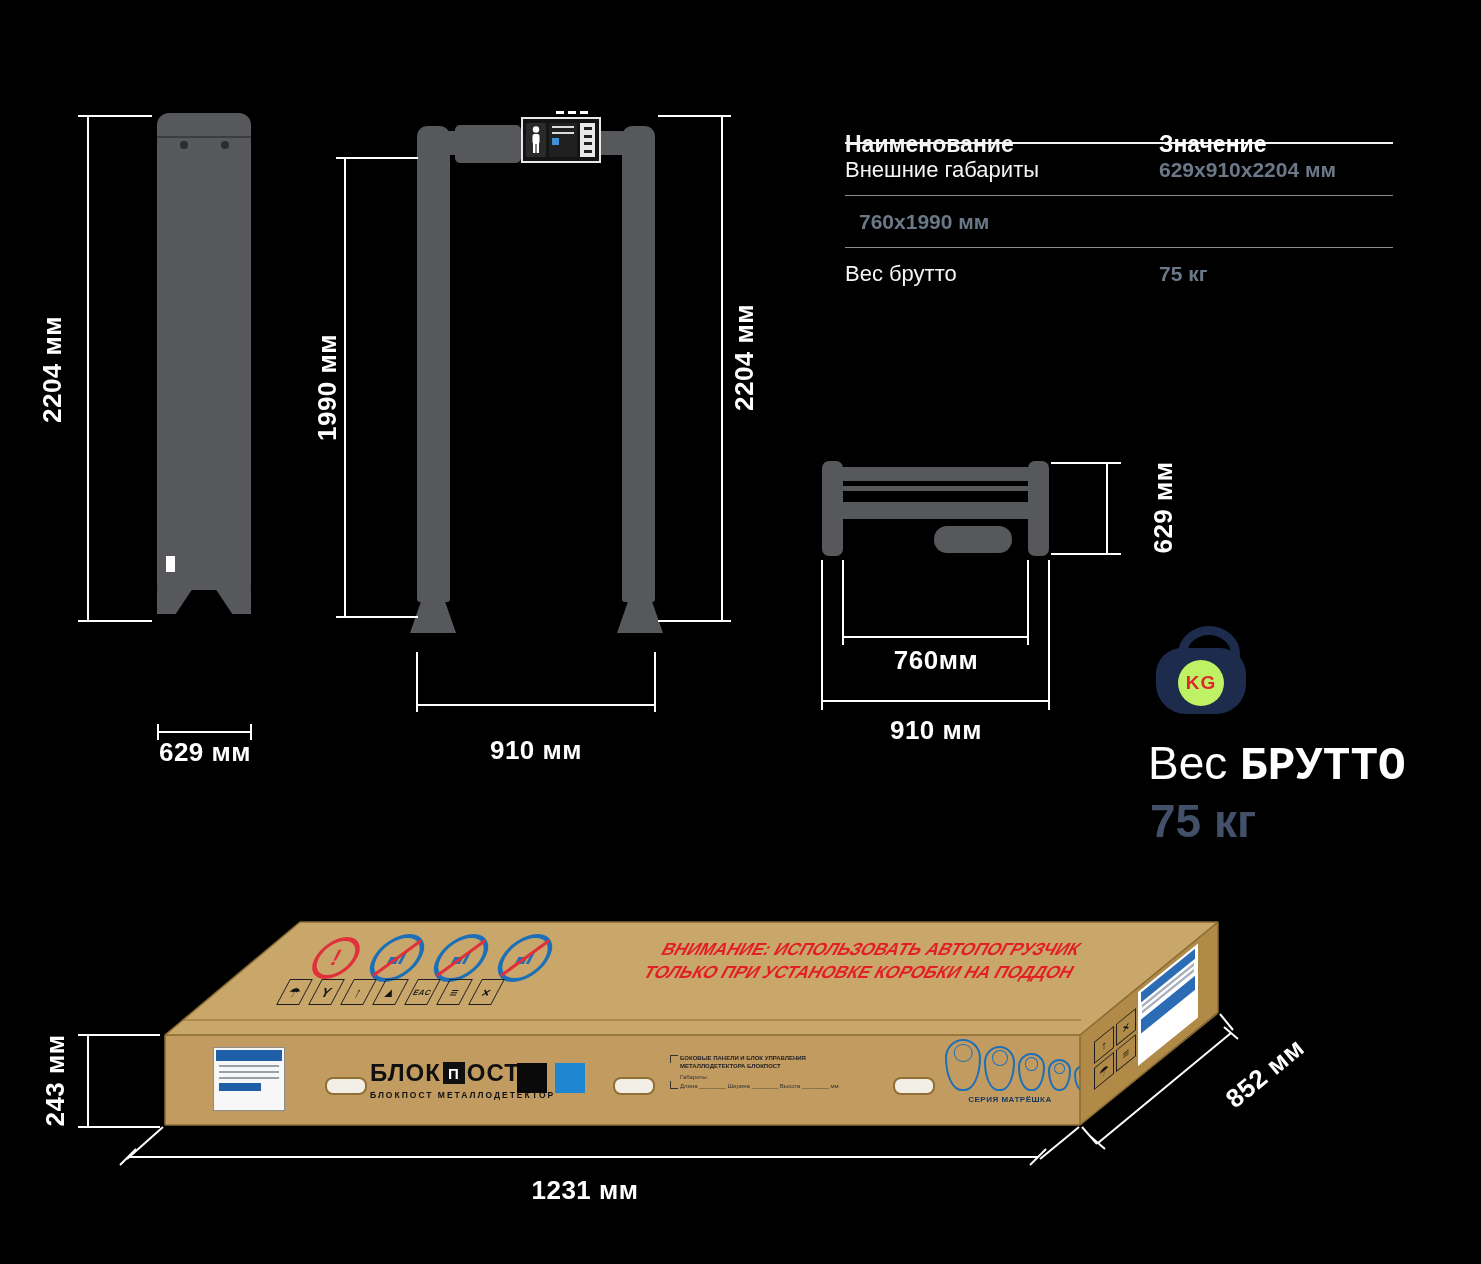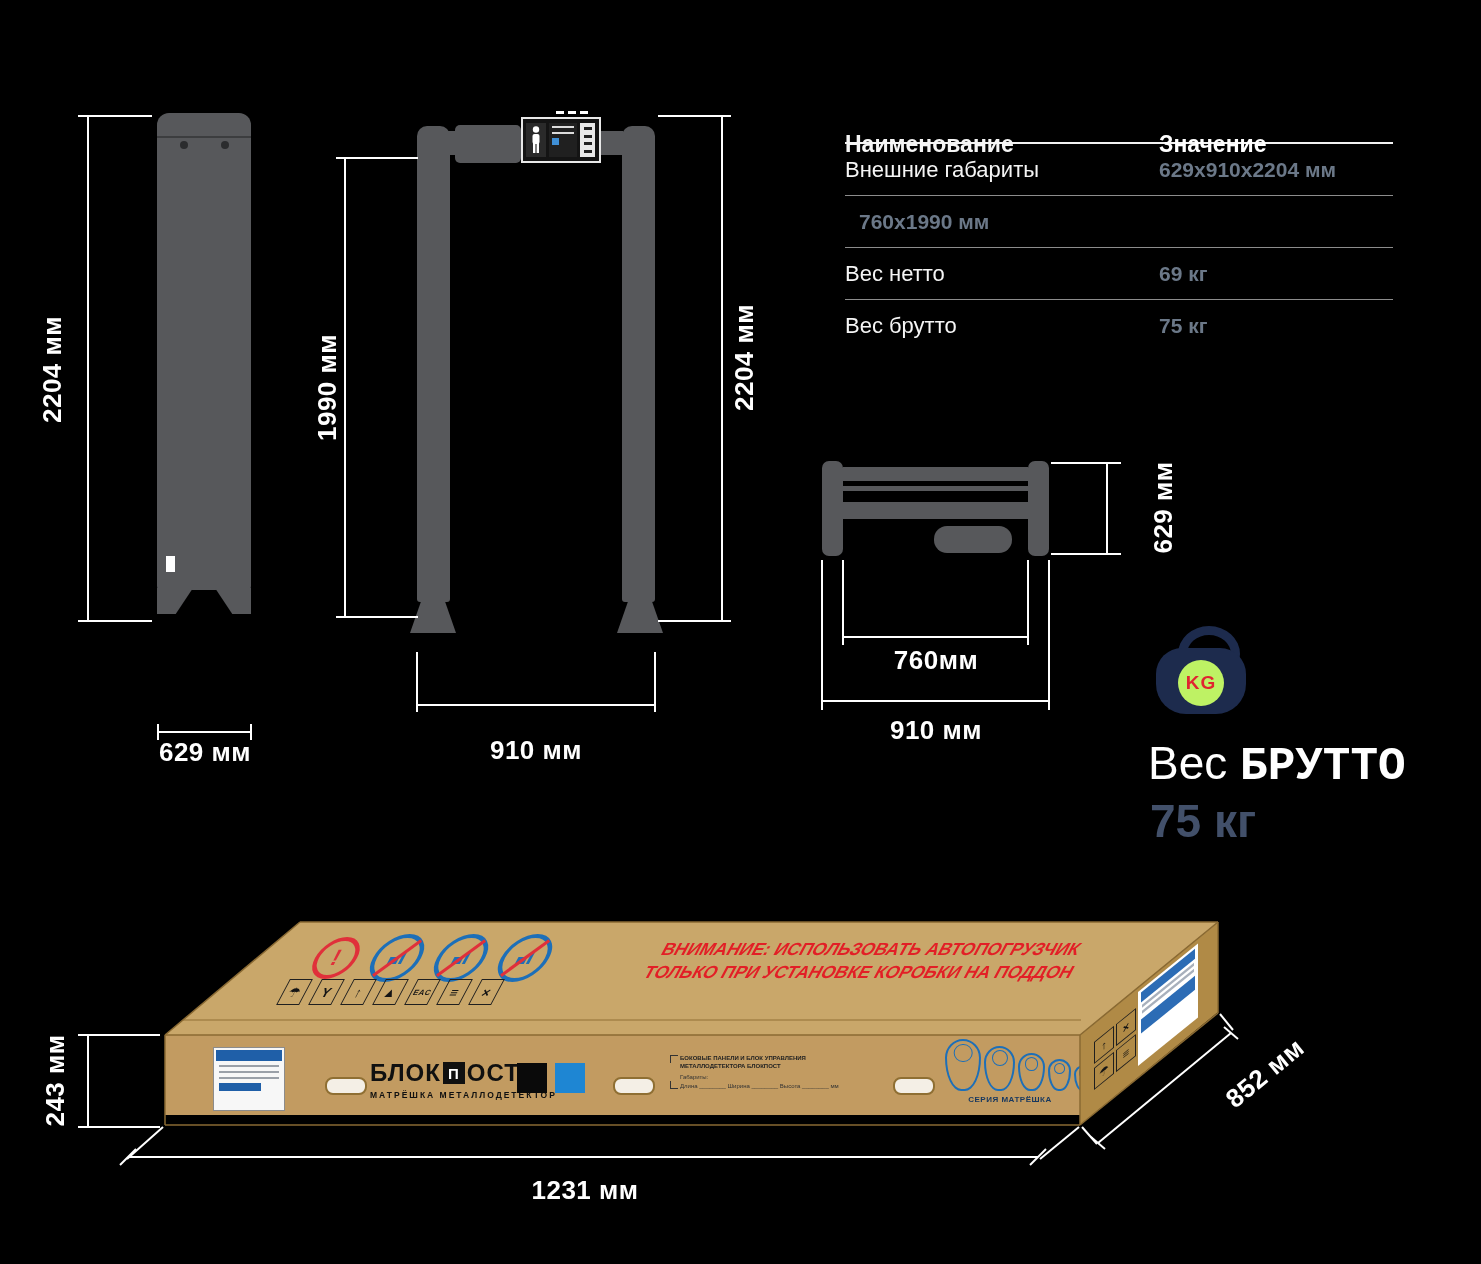--- a/index.html
+++ b/index.html
@@ -26,21 +26,21 @@
   .kg-body{position:absolute;left:1156px;top:648px;width:90px;height:66px;background:#1d2b4d;
            border-radius:26px 26px 30px 30px;}
   .kg-circle{position:absolute;left:1178px;top:660px;width:46px;height:46px;background:#bef264;border-radius:50%;
              display:flex;align-items:center;justify-content:center;font-size:19px;font-weight:900;color:#e02430;letter-spacing:1px;}
   #weight-label{position:absolute;left:1148px;top:736px;font-size:46px;color:#fff;white-space:nowrap;}
   #weight-label .w1{font-weight:400;} #weight-label .w2{font-weight:800;font-family:Liberation Mono, monospace;}
   #weight-value{position:absolute;left:1150px;top:794px;font-size:46px;font-weight:800;color:#42506a;}
   
   #box-top{position:absolute;left:165px;top:922px;width:1053px;height:113px;background:#c9a76a;
            clip-path:polygon(135px 0px,1053px 0px,915px 113px,0px 113px);}
-  #box-front{position:absolute;left:165px;top:1035px;width:915px;height:80px;background:#c29b61;}
+  #box-front{position:absolute;left:165px;top:1035px;width:915px;height:90px;background:#c29b61;}
   #box-right{position:absolute;left:1080px;top:922px;width:138px;height:203px;background:#b08a46;
              clip-path:polygon(0px 113px,138px 0px,138px 90px,0px 203px);}
   .warn-row{position:absolute;left:150px;top:12px;display:flex;align-items:center;gap:16px;transform:skewX(-28deg);}
   .warn-circle{width:34px;height:34px;border:4px solid #e0303a;border-radius:50%;color:#e0303a;
                font-size:22px;font-weight:900;display:flex;align-items:center;justify-content:center;}
   .forbid{width:40px;height:40px;border:4px solid #1d6fb8;border-radius:50%;position:relative;
           display:flex;align-items:center;justify-content:center;}
   .forbid::after{content:"";position:absolute;left:46%;top:-8%;width:4px;height:116%;background:#e0303a;transform:rotate(40deg);}
   .fork{width:14px;height:12px;position:relative;}
   .fork .fb{position:absolute;left:0;bottom:0;width:9px;height:7px;background:#1d6fb8;}
@@ -199,21 +199,21 @@
     </div>
     <div class="handle" style="left:160px;top:42px;"></div>
     <div class="handle" style="left:448px;top:42px;"></div>
     <div class="handle" style="left:728px;top:42px;"></div>
     <div class="brand">
       <div class="brand-line">
         <span>БЛОК</span>
         <span class="brand-boxed">П</span>
         <span>ОСТ</span>
       </div>
-      <div class="brand-sub">МАТРЁШКА МЕТАЛЛОДЕТЕКТОР</div>
+      <div class="brand-sub">БЛОКПОСТ МЕТАЛЛОДЕТЕКТОР</div>
     </div>
     <div class="sq-black"></div>
     <div class="sq-blue"></div>
     <div class="form-block">
       <div class="corner c-tl"></div>
         <div class="corner c-bl"></div>
       <div class="ft">БОКОВЫЕ ПАНЕЛИ И БЛОК УПРАВЛЕНИЯ МЕТАЛЛОДЕТЕКТОРА БЛОКПОСТ</div>
       <div class="fl">Габариты:</div>
       <div class="fl">Длина ________   Ширина ________   Высота ________  мм</div>
     </div>
@@ -326,24 +326,20 @@
       <div class="t-val" style="color:#fff;">Значение</div>
     </div>
     <div class="t-row">
       <div class="t-name">Внешние габариты</div>
       <div class="t-val">629х910х2204 мм</div>
     </div>
     <div class="t-row">
       <div class="t-val">760х1990 мм</div>
     </div>
     <div class="t-row">
-      <div class="t-name">Вес нетто</div>
-      <div class="t-val">69 кг</div>
-    </div>
-    <div class="t-row">
       <div class="t-name">Вес брутто</div>
       <div class="t-val">75 кг</div>
     </div>
   </div>
 
   <div>
     <div class="kg-ring"></div>
     <div class="kg-body"></div>
     <div class="kg-circle">KG</div>
   </div>

